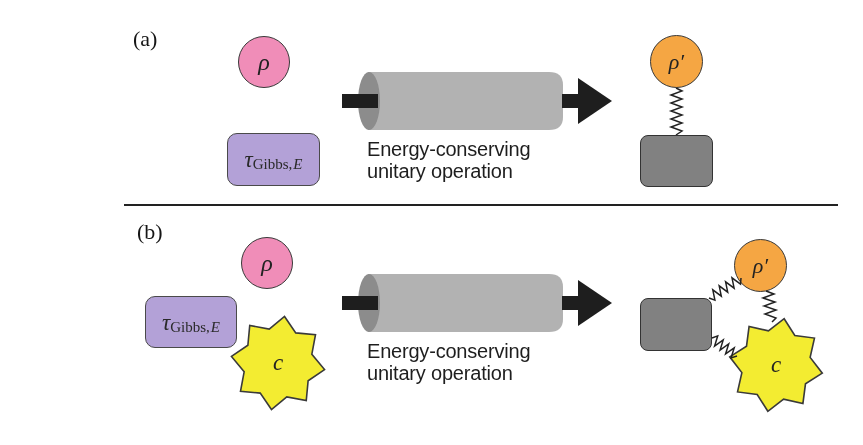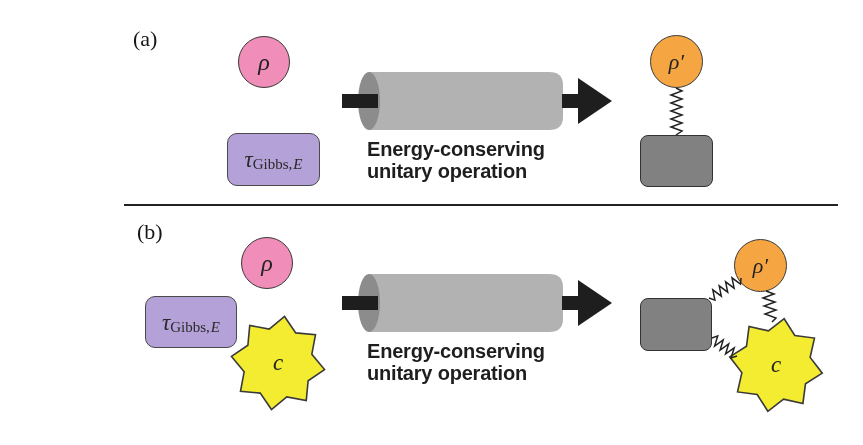--- a/index.html
+++ b/index.html
@@ -16,21 +16,21 @@
           display:flex;align-items:center;justify-content:center;box-sizing:border-box;}
   .circle.pink{background:var(--pink);}
   .circle.orange{background:var(--orange);}
   .math{font-style:italic;font-size:24px;color:#222;line-height:1;}
   .tau-box{background:var(--purple);border:1.7px solid #4a4a4a;border-radius:10px;
            display:flex;align-items:center;justify-content:center;box-sizing:border-box;}
   .tau-sym{font-style:italic;font-size:23px;color:#2a2a2a;line-height:1;}
   .tau-sub{font-size:15px;color:#2a2a2a;line-height:1;transform:translateY(5px);}
   .tau-sub.it{font-style:italic;margin-left:1px;}
   .gray-box{background:var(--gray_box);border:1.7px solid #333;border-radius:8px;box-sizing:border-box;}
-  .caption{font-family:"Liberation Sans","DejaVu Sans",sans-serif;font-weight:bold;
+  .caption{font-family:"Liberation Sans","DejaVu Sans",sans-serif;font-weight:normal;
            font-size:20px;line-height:21.5px;color:var(--ink);letter-spacing:-0.2px;white-space:nowrap;}
   .star-wrap{display:flex;align-items:center;justify-content:center;}
   .star-wrap svg{position:absolute;left:0;top:0;}
   .star-label{position:relative;font-style:italic;font-size:23px;color:#222;}
   .divider{background:#222;}
   svg{display:block;}
   .spring{stroke:#222;stroke-width:1.5;fill:none;}
 </style>
 </head>
 <body>

